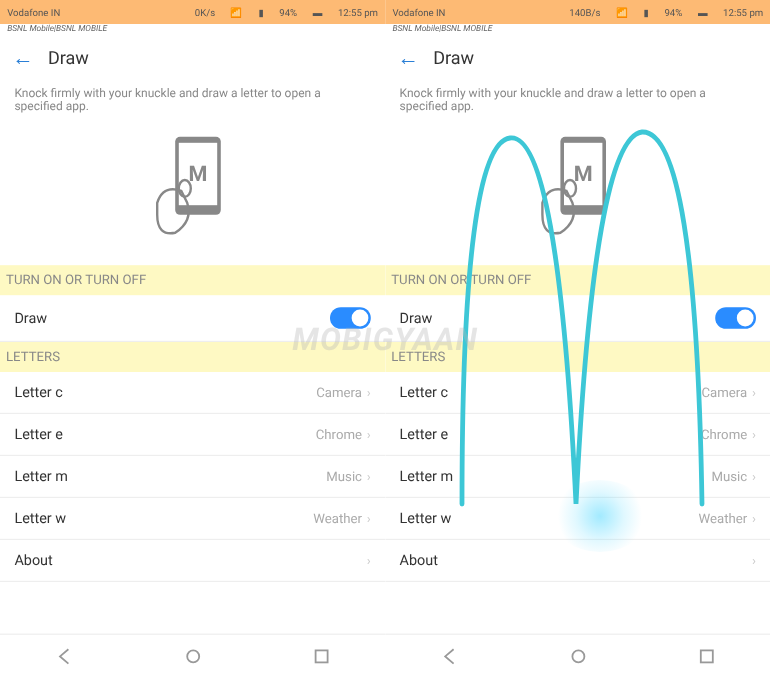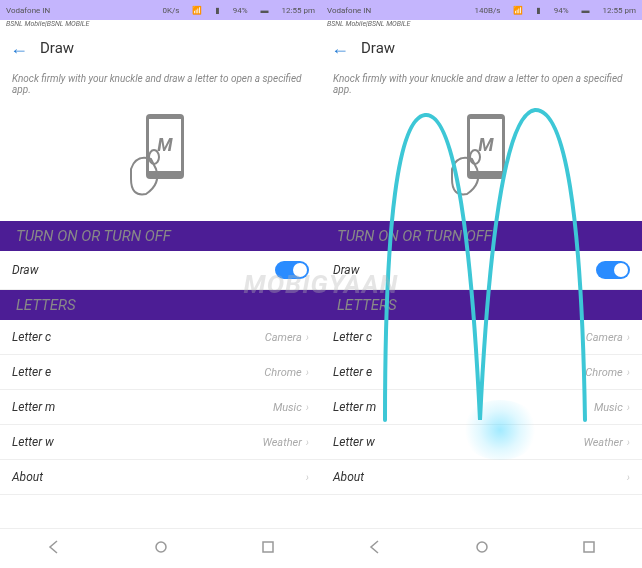--- a/index.html
+++ b/index.html
@@ -1,35 +1,35 @@
 <!DOCTYPE html>
 <html><head>
   <meta charset="utf-8">
   <style>
     * { margin: 0; padding: 0; box-sizing: border-box; }
     body { font-family: -apple-system, BlinkMacSystemFont, "Segoe UI", Roboto, sans-serif; background: #fff; width: 642px; height: 568px; display: flex; position: relative; overflow: hidden; }
     .screen { width: 321px; height: 568px; background: #fff; display: flex; flex-direction: column; position: relative; }
     
-    .status-bar { height: 20px; background: #c4b5fd; display: flex; align-items: center; padding: 0 6px; font-size: 8px; color: #555; }
+    .status-bar { height: 20px; background: #fdba74; display: flex; align-items: center; padding: 0 6px; font-size: 8px; color: #555; }
     .status-left { flex: 1; }
     .status-right { display: flex; align-items: center; gap: 13px; }
     .status-right span { font-size: 8px; }
     .carrier-line { font-size: 7px; color: #666; padding: 0 6px 1px; font-style: italic; }
     
     .header { display: flex; align-items: center; height: 38px; padding: 0 10px; }
     .back-arrow { color: #2a7fd6; font-size: 18px; margin-right: 12px; }
     .header-title { font-size: 15px; color: #333; }
     
-    .content { flex: 1; overflow: hidden; font-style: italic; }
+    .content { flex: 1; overflow: hidden; }
     .desc { font-size: 10px; color: #888; padding: 6px 12px 8px; }
     
     .illustration { display: flex; justify-content: center; padding: 6px 0 12px; }
     .phone-hand { width: 90px; height: 100px; }
     
-    .section-header { background: #4c1d95; padding: 6px 16px; font-size: 15px; color: #888; text-transform: uppercase; }
+    .section-header { background: #fef9c3; padding: 6px 5px; font-size: 11px; color: #888; text-transform: uppercase; }
     
     .row { display: flex; align-items: center; justify-content: space-between; padding: 10px 12px; border-bottom: 1px solid #eee; font-size: 12px; }
     .row-label { color: #333; }
     .row-value { display: flex; gap: 4px; color: #aaa; font-size: 11px; }
     .chevron { color: #ccc; font-size: 11px; }
     
     .toggle { width: 34px; height: 18px; border-radius: 9px; background: #2a8cff; position: relative; }
     .toggle-knob { width: 14px; height: 14px; background: #fff; border-radius: 50%; position: absolute; top: 2px; right: 2px; }
     
     .nav-bar { height: 40px; display: flex; align-items: center; justify-content: space-around; border-top: 1px solid #eee; }

